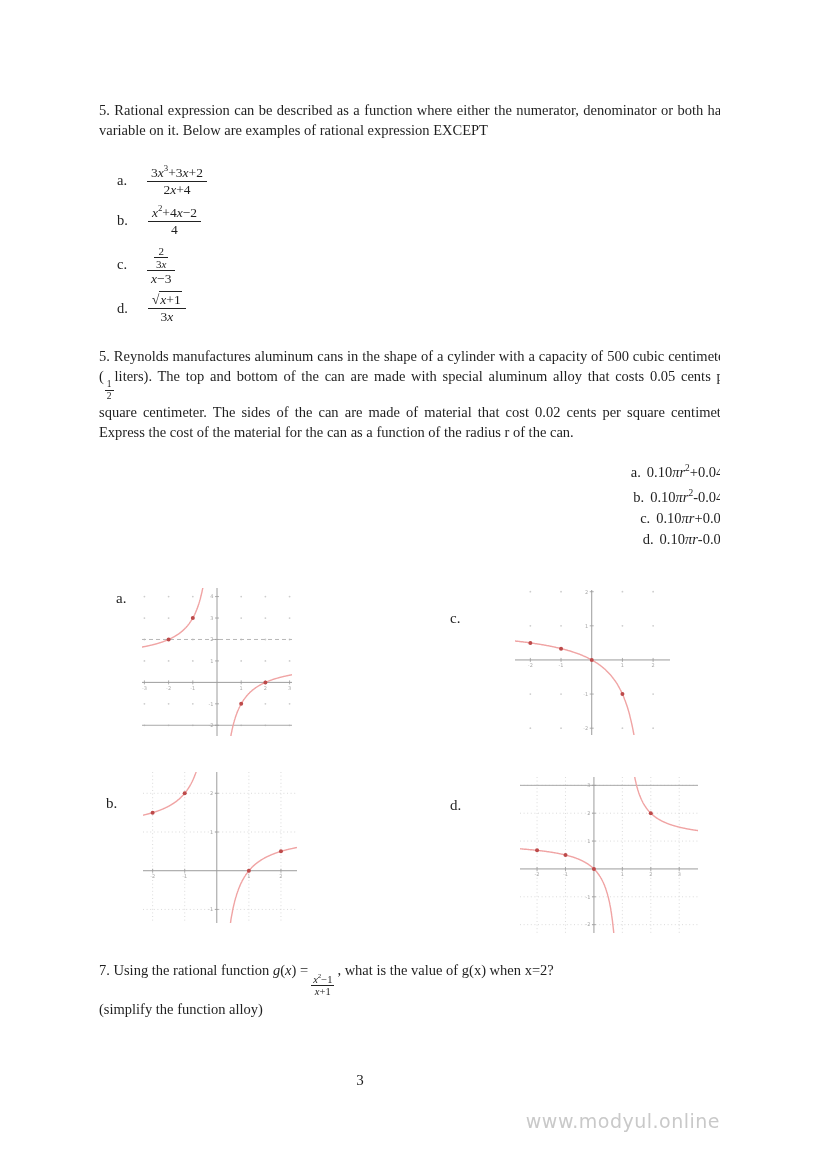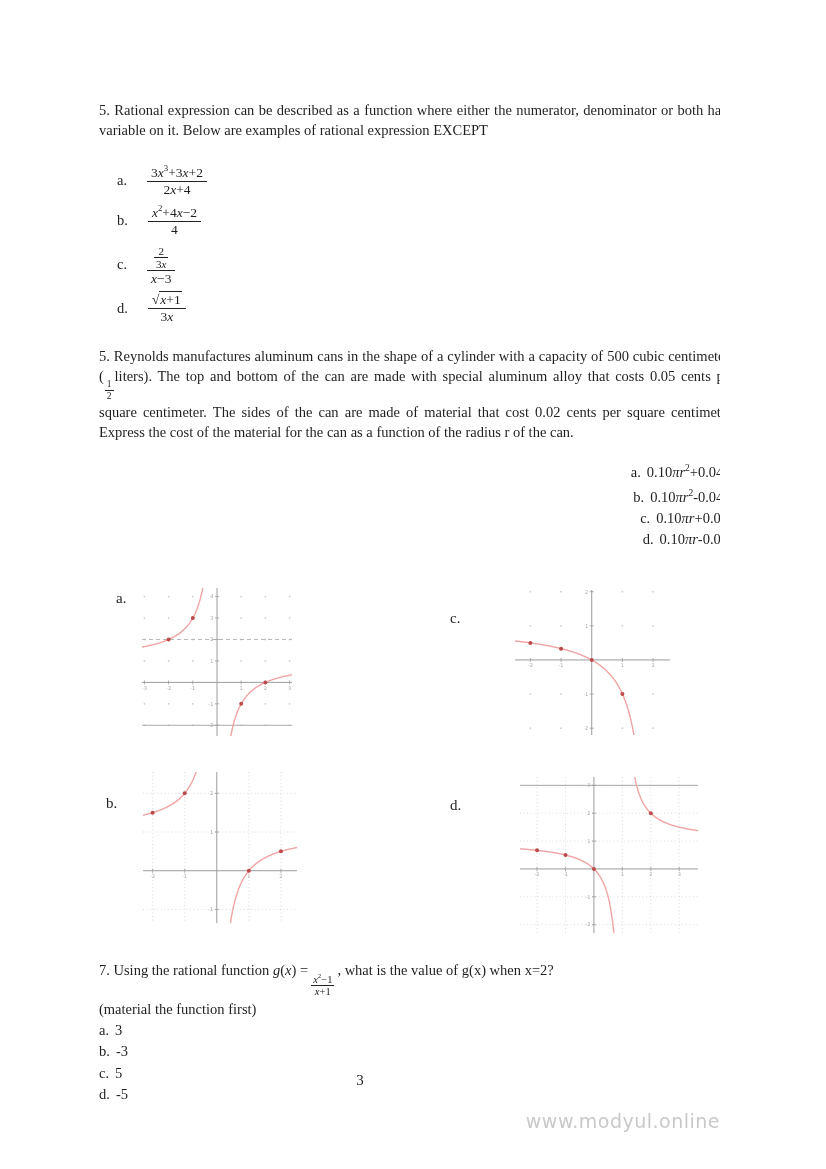--- a/index.html
+++ b/index.html
@@ -299,25 +299,19 @@
           <circle cx="73.9297124600639" cy="91.92857142857143" r="2" fill="#bd4a4a"></circle>
           <circle cx="130.79872204472844" cy="36.21428571428571" r="2" fill="#bd4a4a"></circle>
         </svg></div>
   </div>
 
   <div class="section" style="top:956px">
     <p class="nowrap" style="line-height:28px"><span>7. Using the rational function</span> <span><i>g</i>(<i>x</i>) =</span><span class="ifrac">
           <span class="inum"><i>x</i><sup>2</sup>−1</span>
           <span class="iden"><i>x</i>+1</span>
         </span><span>, what is the value of g(x) when x=2?</span></p>
-    <p style="line-height:22px;text-align:left">(material the function first)</p>
-    <div class="optlist" style="line-height:21.3px">
-      <div><span class="olabel">a.</span><span>3</span></div>
-      <div><span class="olabel">b.</span><span>-3</span></div>
-      <div><span class="olabel">c.</span><span>5</span></div>
-      <div><span class="olabel">d.</span><span>-5</span></div>
-    </div>
+    <p style="line-height:22px;text-align:left">(simplify the function alloy)</p>
   </div>
 
   <div id="page-number">3</div>
   <div id="watermark">www.modyul.online</div>
 
 </div>
 
 </body></html>

